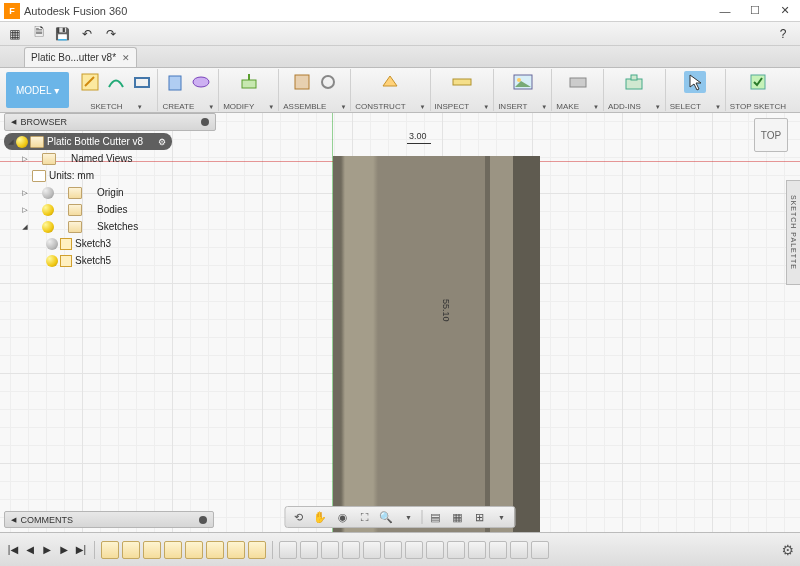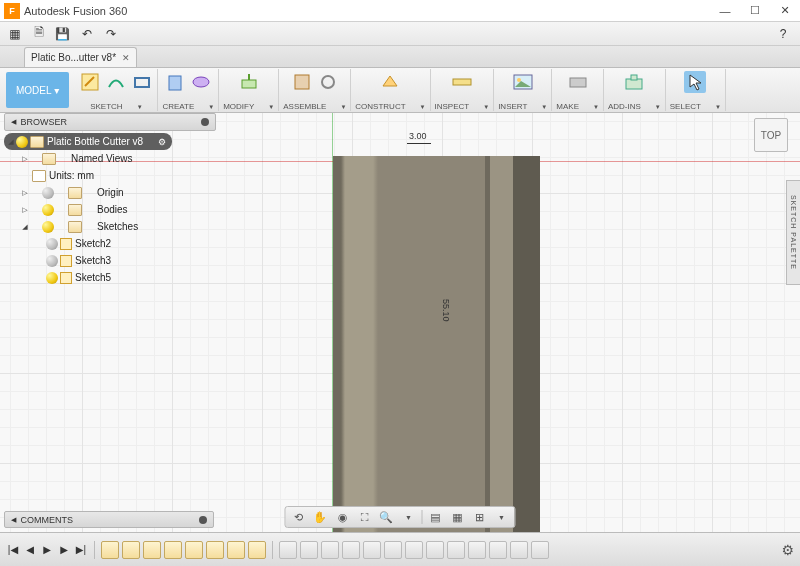--- a/index.html
+++ b/index.html
@@ -247,20 +247,33 @@
           <svg width="20" height="20">
             <path d="M5 3 L5 15 L9 12 L12 18 L14 17 L11 11 L16 11 Z" fill="#fff" stroke="#333"></path>
           </svg>
         </div>
       </div>
     <div class="label">
         <span>SELECT</span>
         <span class="dd">▼</span>
       </div>
   </div>
+  <div class="rgroup" style="border-right:none">
+    <div class="icons">
+        <div class="ribbon-icon">
+          <svg width="20" height="20">
+            <rect x="3" y="3" width="14" height="14" fill="#c6f2b8" stroke="#5a9"></rect>
+            <path d="M6 10 L9 13 L14 6" stroke="#2a7a2a" stroke-width="2" fill="none"></path>
+          </svg>
+        </div>
+      </div>
+    <div class="label">
+        <span>STOP SKETCH</span>
+      </div>
+  </div>
 </div>
 
 <div class="workspace">
   <div class="grid"></div>
   <div class="axis-v"></div>
   <div class="axis-h"></div>
   <div class="model3d"></div>
   <div class="dim-top">3.00</div>
   <div class="dim-side">55.10</div>
 
@@ -297,25 +310,20 @@
           <span class="tw">▷</span>
           <span class="bulb"></span>
           <span class="ficon"></span>
           <span>Bodies</span>
         </div>
       <div class="tree-row indent1">
           <span class="tw">◢</span>
           <span class="bulb"></span>
           <span class="ficon"></span>
           <span>Sketches</span>
-        </div>
-      <div class="tree-row indent3">
-          <span class="bulb off"></span>
-          <span class="sicon"></span>
-          <span>Sketch2</span>
         </div>
       <div class="tree-row indent3">
           <span class="bulb off"></span>
           <span class="sicon"></span>
           <span>Sketch3</span>
         </div>
       <div class="tree-row indent3">
           <span class="bulb"></span>
           <span class="sicon"></span>
           <span>Sketch5</span>

